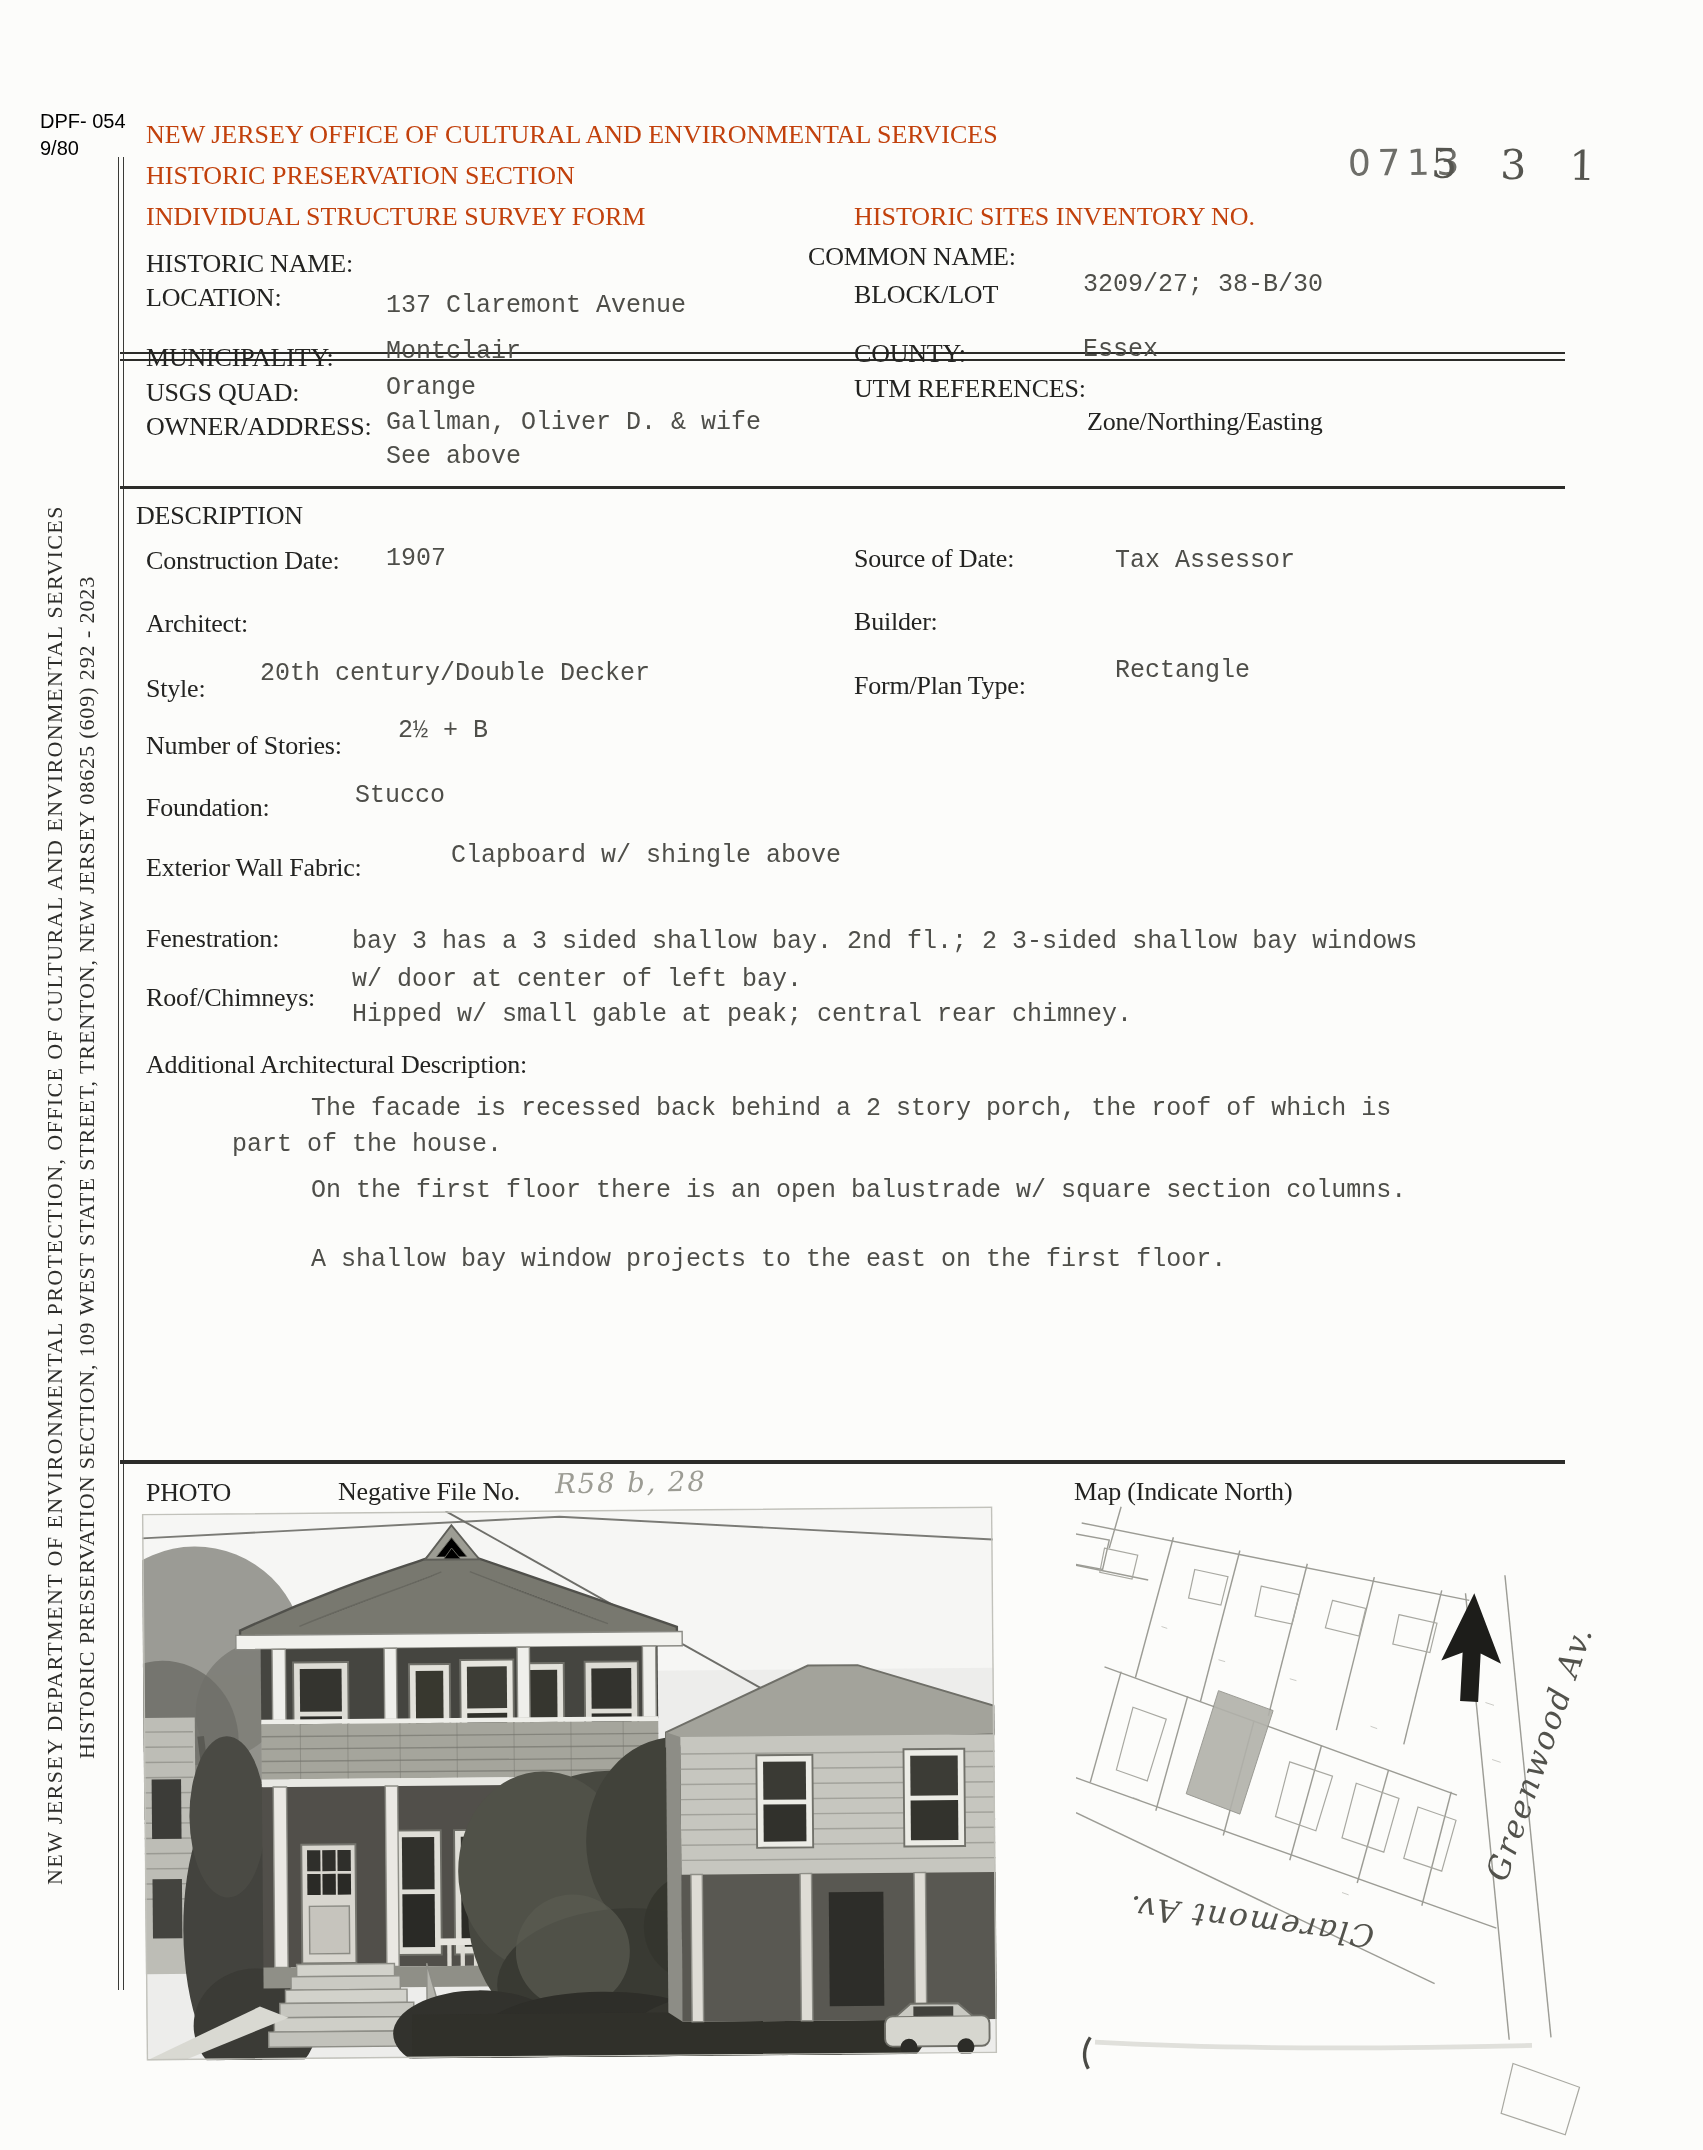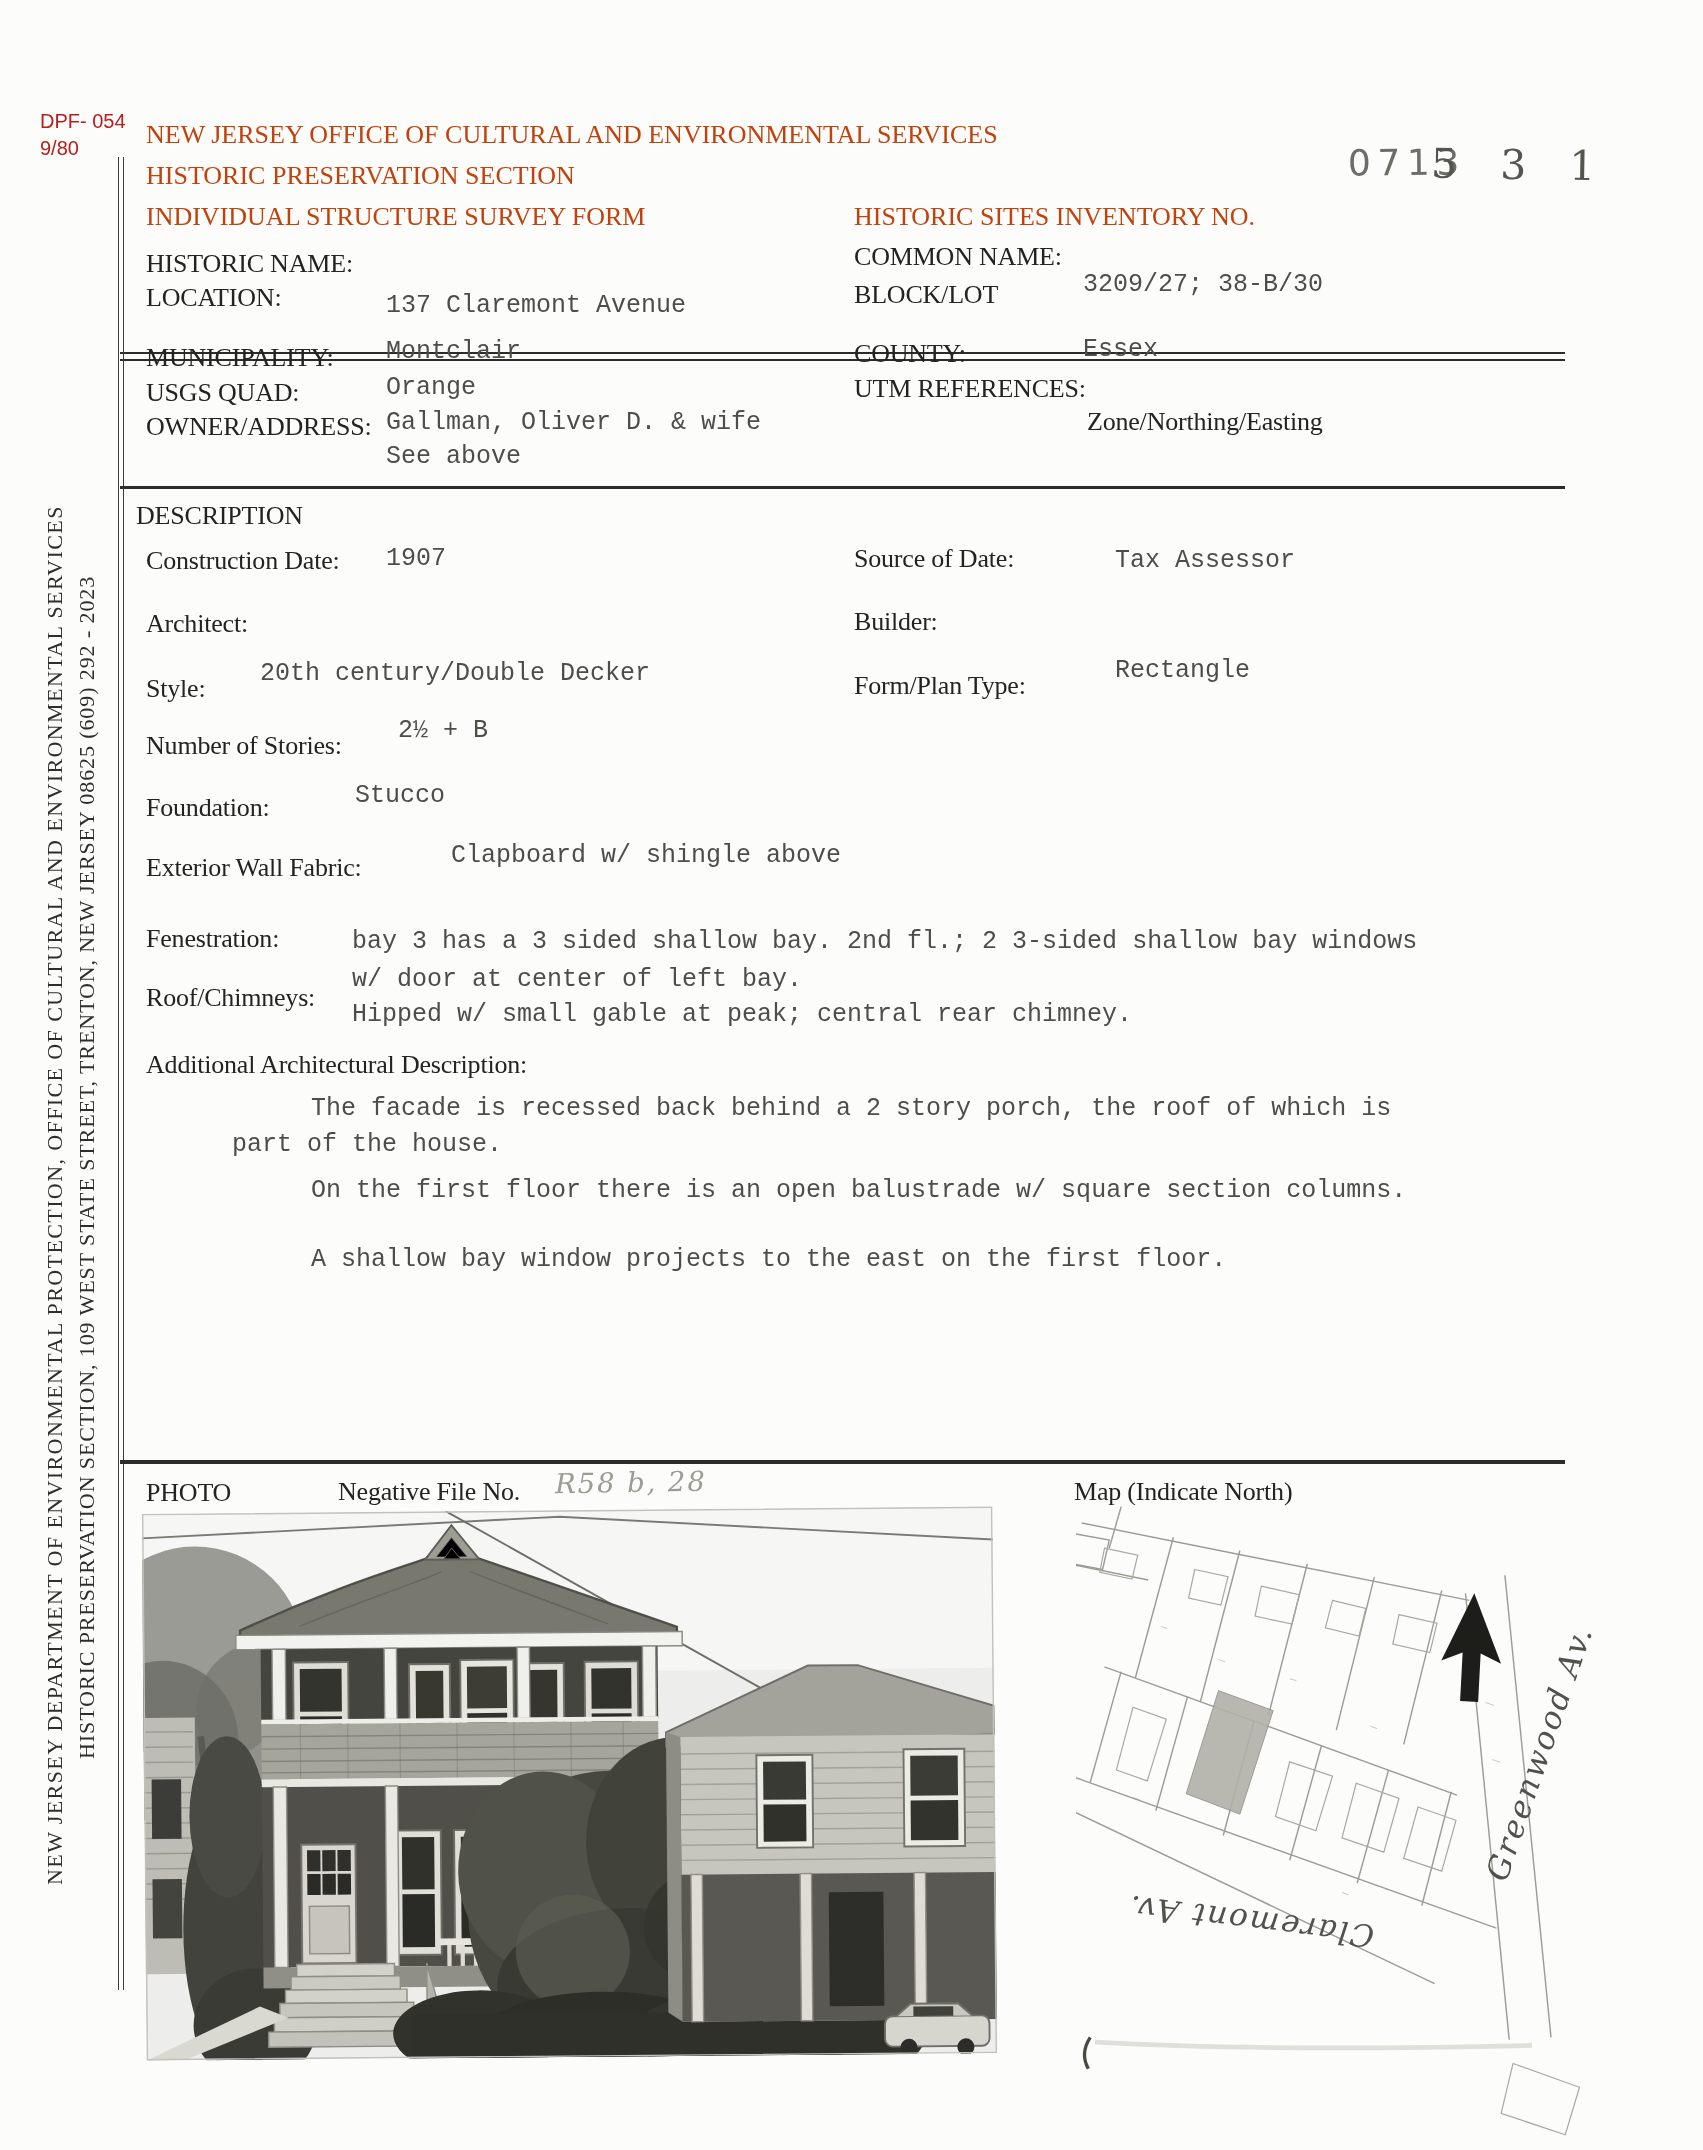--- a/index.html
+++ b/index.html
@@ -7,21 +7,21 @@
     position:relative; width:1703px; height:2151px; background:#fcfcfa;
     font-family:"Liberation Serif", serif; color:#262624; overflow:hidden;
   }
   .abs{position:absolute; white-space:nowrap;}
   .lbl{font-size:26px; letter-spacing:-0.2px; color:#232321;}
   .lbl-hd{font-size:26px; letter-spacing:0px; color:#c2410c;}
   .mono{font-family:"Liberation Mono","DejaVu Sans Mono",monospace; font-size:25px; color:#4e4e49;}
   .stamp{font-family:"DejaVu Sans",sans-serif; font-size:36px; color:#6e6e69; letter-spacing:6.6px; transform:rotate(-0.5deg);}
   .handnum{font-family:"DejaVu Serif",serif; font-size:41px; color:#55554f; letter-spacing:15px; transform:rotate(1deg);}
   .handlight{font-family:"DejaVu Serif",serif; font-style:italic; font-size:27.5px; color:#9c9c94; letter-spacing:1.9px; transform:rotate(-1deg);}
-  .smallsans{font-family:"Liberation Sans",sans-serif; font-size:20px; color:#b91c1c;}
+  .smallsans{font-family:"Liberation Sans",sans-serif; font-size:20px; color:#000000;}
   .rule{position:absolute; background:#2c2c29;}
   .rule-double{position:absolute; border-top:2.8px solid #2c2c29; border-bottom:2.4px solid #2c2c29; height:5.2px; background:transparent;}
   .vline-double{position:absolute; border-left:1.9px solid #3a3a37; border-right:1.9px solid #3a3a37; width:4.3px; background:transparent;}
   .sidebar{
     font-size:22px; letter-spacing:1.4px; color:#2e2e2b;
     transform:rotate(-90deg); transform-origin:0 0;
   }
   .sidebar2{letter-spacing:0.9px;}
   svg text{font-family:"DejaVu Serif",serif;}
 </style>
@@ -52,21 +52,21 @@
   <div class="abs lbl" style="left:146px; top:283px;">LOCATION:</div>
   <div class="abs mono" style="left:386px; top:291px;">137 Claremont Avenue</div>
   <div class="abs lbl" style="left:146px; top:343px;">MUNICIPALITY:</div>
   <div class="abs mono" style="left:386px; top:337px;">Montclair</div>
   <div class="abs lbl" style="left:146px; top:378px;">USGS QUAD:</div>
   <div class="abs mono" style="left:386px; top:373px;">Orange</div>
   <div class="abs lbl" style="left:146px; top:412px;">OWNER/ADDRESS:</div>
   <div class="abs mono" style="left:386px; top:408px;">Gallman, Oliver D. &amp; wife</div>
   <div class="abs mono" style="left:386px; top:442px;">See above</div>
 
-  <div class="abs lbl" style="left:854px; top:242px;">COMMON NAME:</div>
+  <div class="abs lbl" style="left:808px; top:242px;">COMMON NAME:</div>
   <div class="abs lbl" style="left:854px; top:280px;">BLOCK/LOT</div>
   <div class="abs mono" style="left:1083px; top:270px;">3209/27;  38-B/30</div>
   <div class="abs lbl" style="left:854px; top:339px;">COUNTY:</div>
   <div class="abs mono" style="left:1083px; top:335px;">Essex</div>
   <div class="abs lbl" style="left:854px; top:374px;">UTM REFERENCES:</div>
   <div class="abs lbl" style="left:1087px; top:407px;">Zone/Northing/Easting</div>
 
   <div class="abs lbl" style="left:136px; top:501px;">DESCRIPTION</div>
 
   <div class="abs lbl" style="left:146px; top:546px;">Construction Date:</div>

